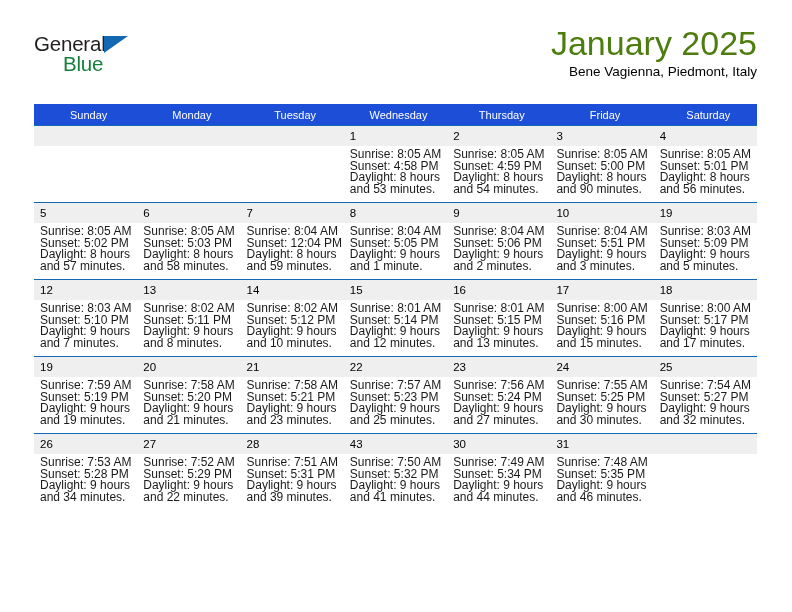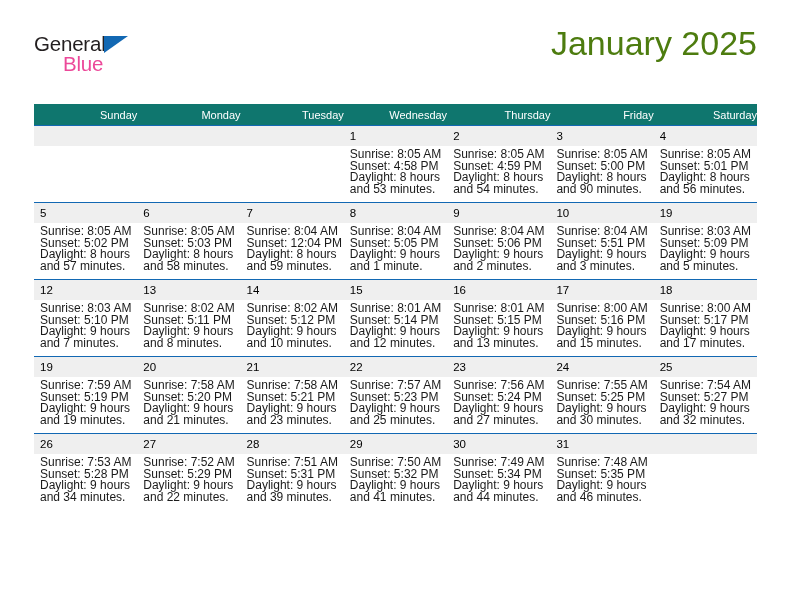--- a/index.html
+++ b/index.html
@@ -55,21 +55,21 @@
     height: 0;
     border-left: 24px solid #1268b3;
     border-bottom: 17px solid transparent;
   }
   .logo-blue {
     position: absolute;
     left: 29px;
     top: 20px;
     font-size: 20.5px;
     letter-spacing: -0.2px;
-    color: #ec4899;
+    color: #15803d;
     font-family: "Liberation Sans", sans-serif;
   }
   .title-block {
     position: absolute;
     right: 0;
     top: 0;
     text-align: right;
   }
   .cal-title {
     font-size: 34px;
@@ -88,25 +88,25 @@
   
   .calendar {
     position: absolute;
     left: 34px;
     top: 104px;
     width: 723px;
     border-collapse: collapse;
     table-layout: fixed;
   }
   .calendar th {
-    background: #0f766e;
+    background: #1d4ed8;
     color: #ffffff;
     font-size: 11px;
     font-weight: normal;
-    text-align: right;
+    text-align: center;
     padding: 4px 0 4px 6px;
     height: 13px;
     border: none;
   }
   .calendar td {
     vertical-align: top;
     padding: 0;
     border-top: 1.5px solid #1268b3;
     background: #ffffff;
     height: 76px;
@@ -147,20 +147,21 @@
   <div class="header">
 
     <div class="logo">
       <span class="logo-general">General</span>
       <span class="logo-triangle"></span>
       <span class="logo-blue">Blue</span>
     </div>
 
     <div class="title-block">
       <div class="cal-title">January 2025</div>
+      <div class="cal-subtitle">Bene Vagienna, Piedmont, Italy</div>
     </div>
 
   </div>
 
   <table class="calendar">
     <thead>
       <tr>
         <th>Sunday</th>
         <th>Monday</th>
         <th>Tuesday</th>
@@ -498,21 +499,21 @@
               <div class="dayinfo">
                 <div>Sunrise: 7:51 AM</div>
                 <div>Sunset: 5:31 PM</div>
                 <div>Daylight: 9 hours</div>
                 <div>and 39 minutes.</div>
               </div>
             </div>
           </td>
           <td>
             <div class="daybox">
-              <div class="daynum">29</div>
+              <div class="daynum">43</div>
               <div class="dayinfo">
                 <div>Sunrise: 7:50 AM</div>
                 <div>Sunset: 5:32 PM</div>
                 <div>Daylight: 9 hours</div>
                 <div>and 41 minutes.</div>
               </div>
             </div>
           </td>
           <td>
             <div class="daybox">

